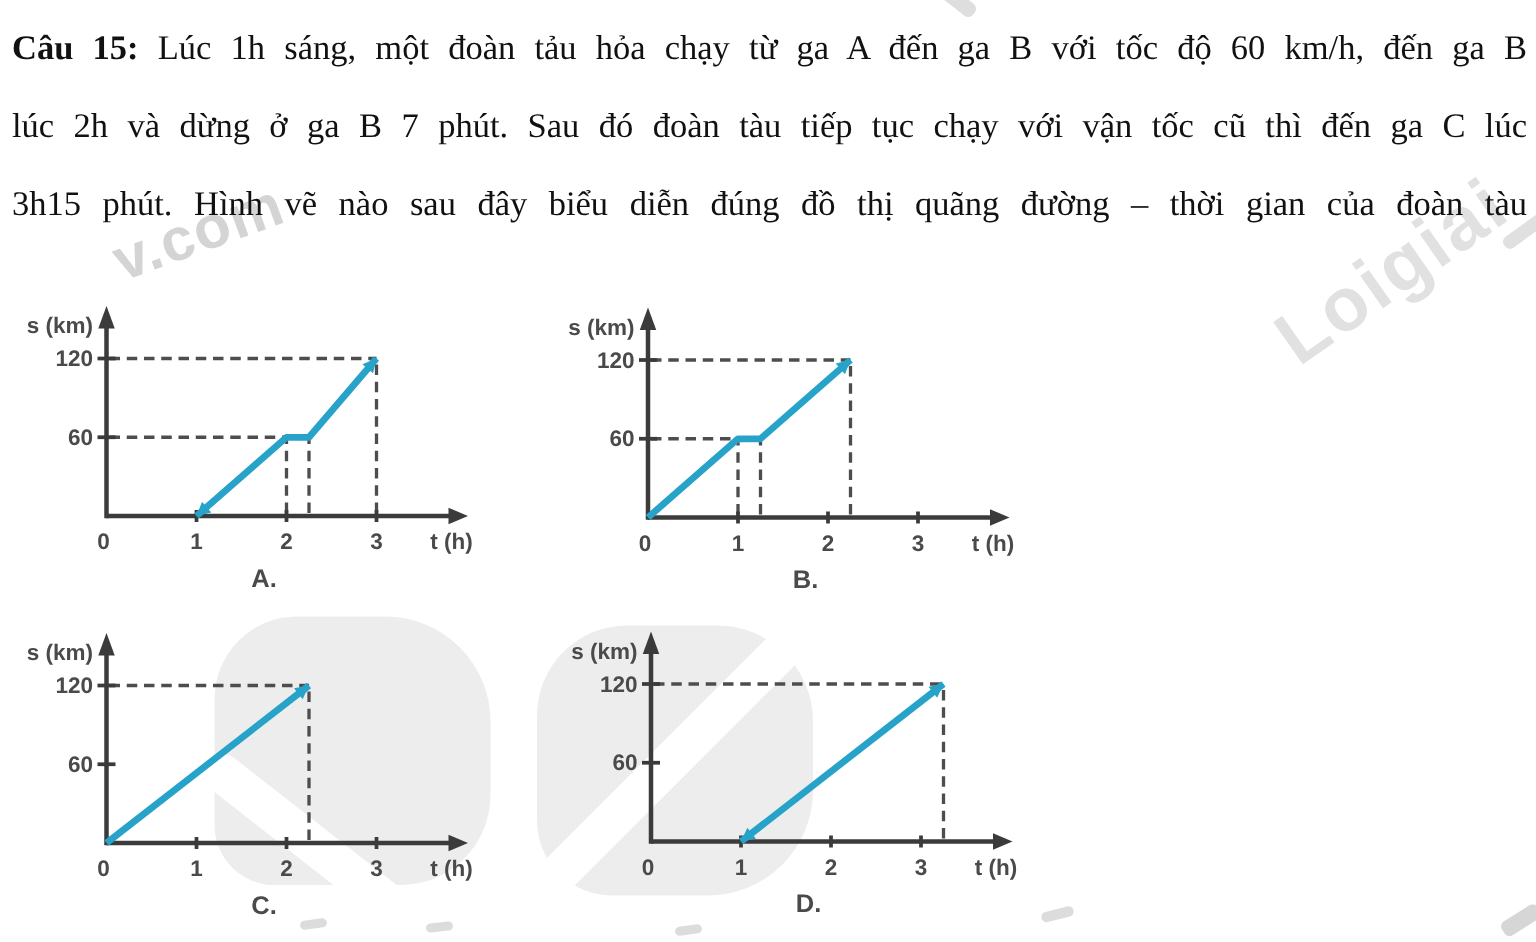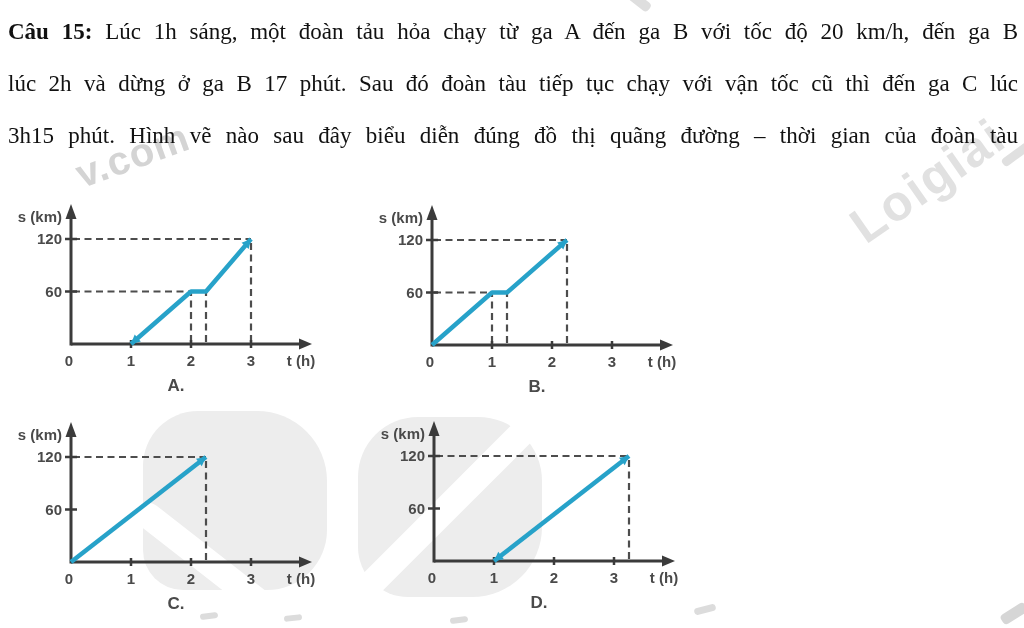--- a/index.html
+++ b/index.html
@@ -54,22 +54,22 @@
   <div class="wm-swoosh wm-swoosh-d"></div>
   <div class="wm-mark mark-top"></div>
   <div class="wm-mark mark-right"></div>
   <div class="wm-mark mark-b1"></div>
   <div class="wm-mark mark-b2"></div>
   <div class="wm-mark mark-b3"></div>
   <div class="wm-mark mark-b4"></div>
   <div class="wm-mark mark-b5"></div>
 
   <div class="problem">
-    <p class="jline"><b>Câu 15:</b><span> Lúc 1h sáng, một đoàn tảu hỏa chạy từ ga A đến ga B với tốc độ 20 km/h, đến ga B</span></p>
-    <p class="jline">lúc 2h và dừng ở ga B 17 phút. Sau đó đoàn tàu tiếp tục chạy với vận tốc cũ thì đến ga C lúc</p>
+    <p class="jline"><b>Câu 15:</b><span> Lúc 1h sáng, một đoàn tảu hỏa chạy từ ga A đến ga B với tốc độ 60 km/h, đến ga B</span></p>
+    <p class="jline">lúc 2h và dừng ở ga B 7 phút. Sau đó đoàn tàu tiếp tục chạy với vận tốc cũ thì đến ga C lúc</p>
     <p class="jline">3h15 phút. Hình vẽ nào sau đây biểu diễn đúng đồ thị quãng đường – thời gian của đoàn tàu</p>
   </div>
 
   <div class="chart chart-a" id="chart-0">
       <svg width="335" height="212" viewBox="0 0 335 212">
         <line x1="73" y1="95.5" x2="191" y2="95.5" stroke="#4d4d4d" stroke-width="2.2" stroke-dasharray="7 4.5"></line>
         <line x1="73" y1="43" x2="251" y2="43" stroke="#4d4d4d" stroke-width="2.2" stroke-dasharray="7 4.5"></line>
         <line x1="191" y1="146" x2="191" y2="95.5" stroke="#4d4d4d" stroke-width="2.2" stroke-dasharray="7 4.5"></line>
         <line x1="206" y1="146" x2="206" y2="95.5" stroke="#4d4d4d" stroke-width="2.2" stroke-dasharray="7 4.5"></line>
         <line x1="251" y1="146" x2="251" y2="43" stroke="#4d4d4d" stroke-width="2.2" stroke-dasharray="7 4.5"></line>

